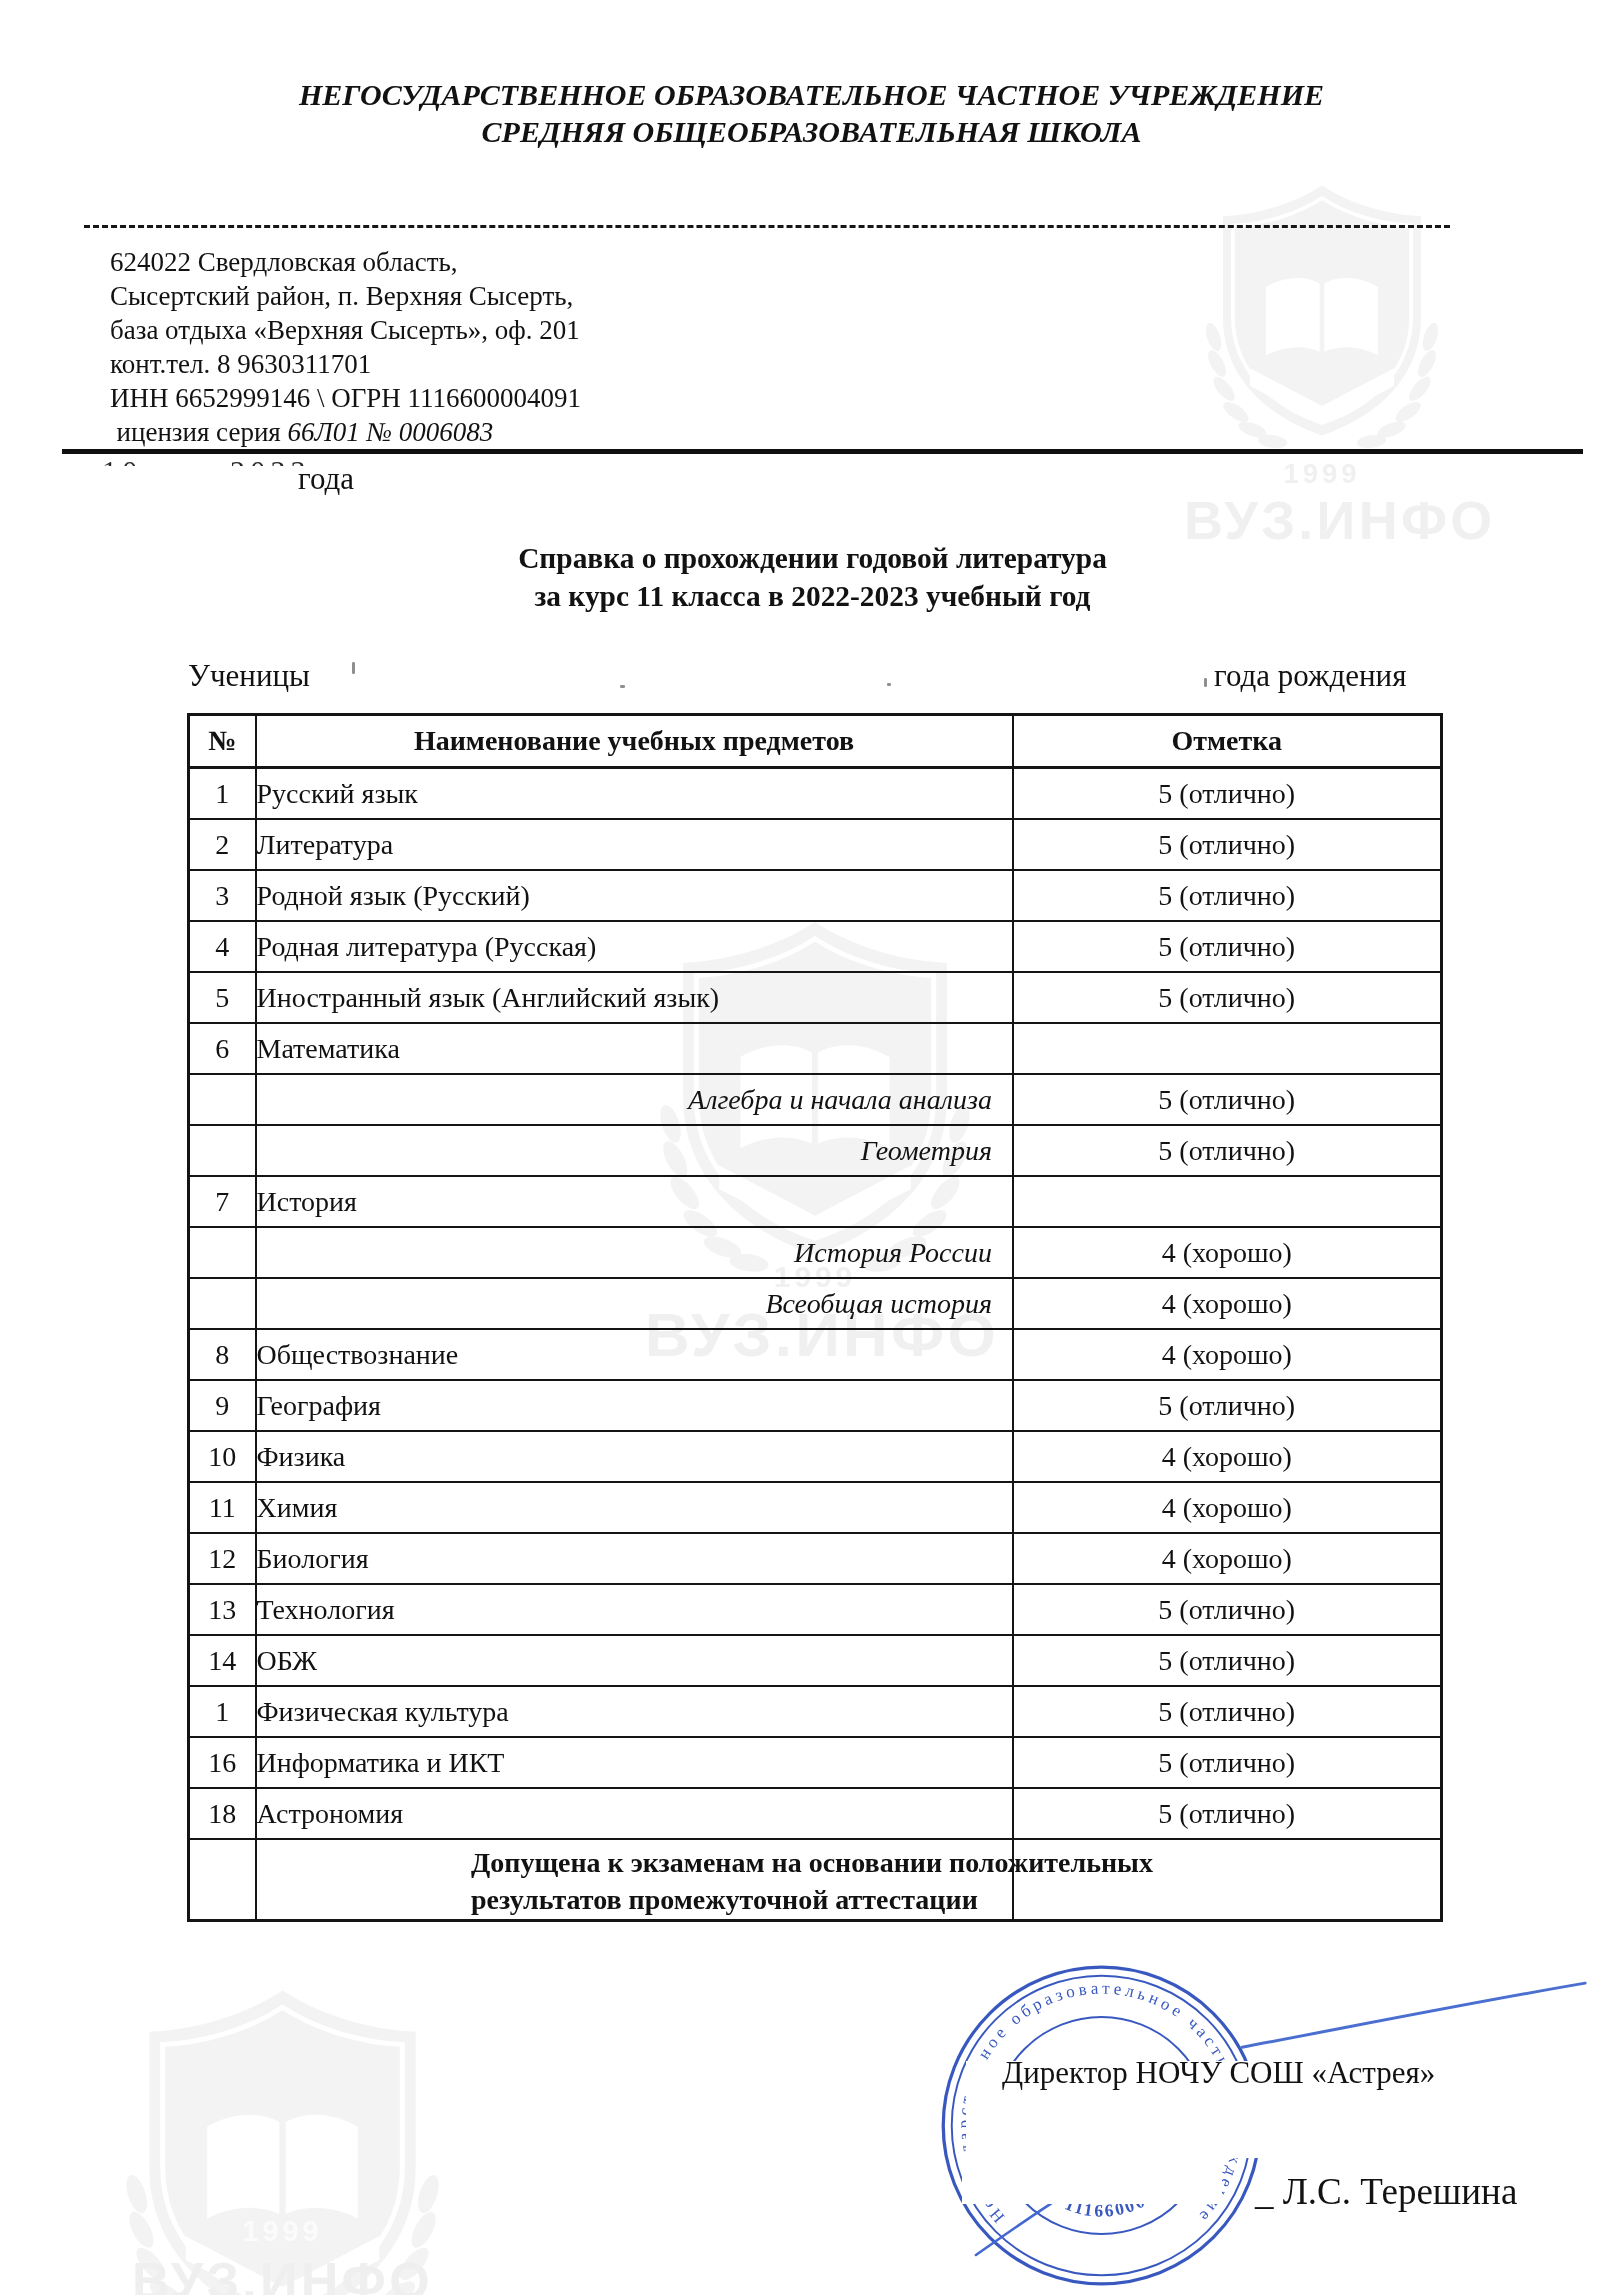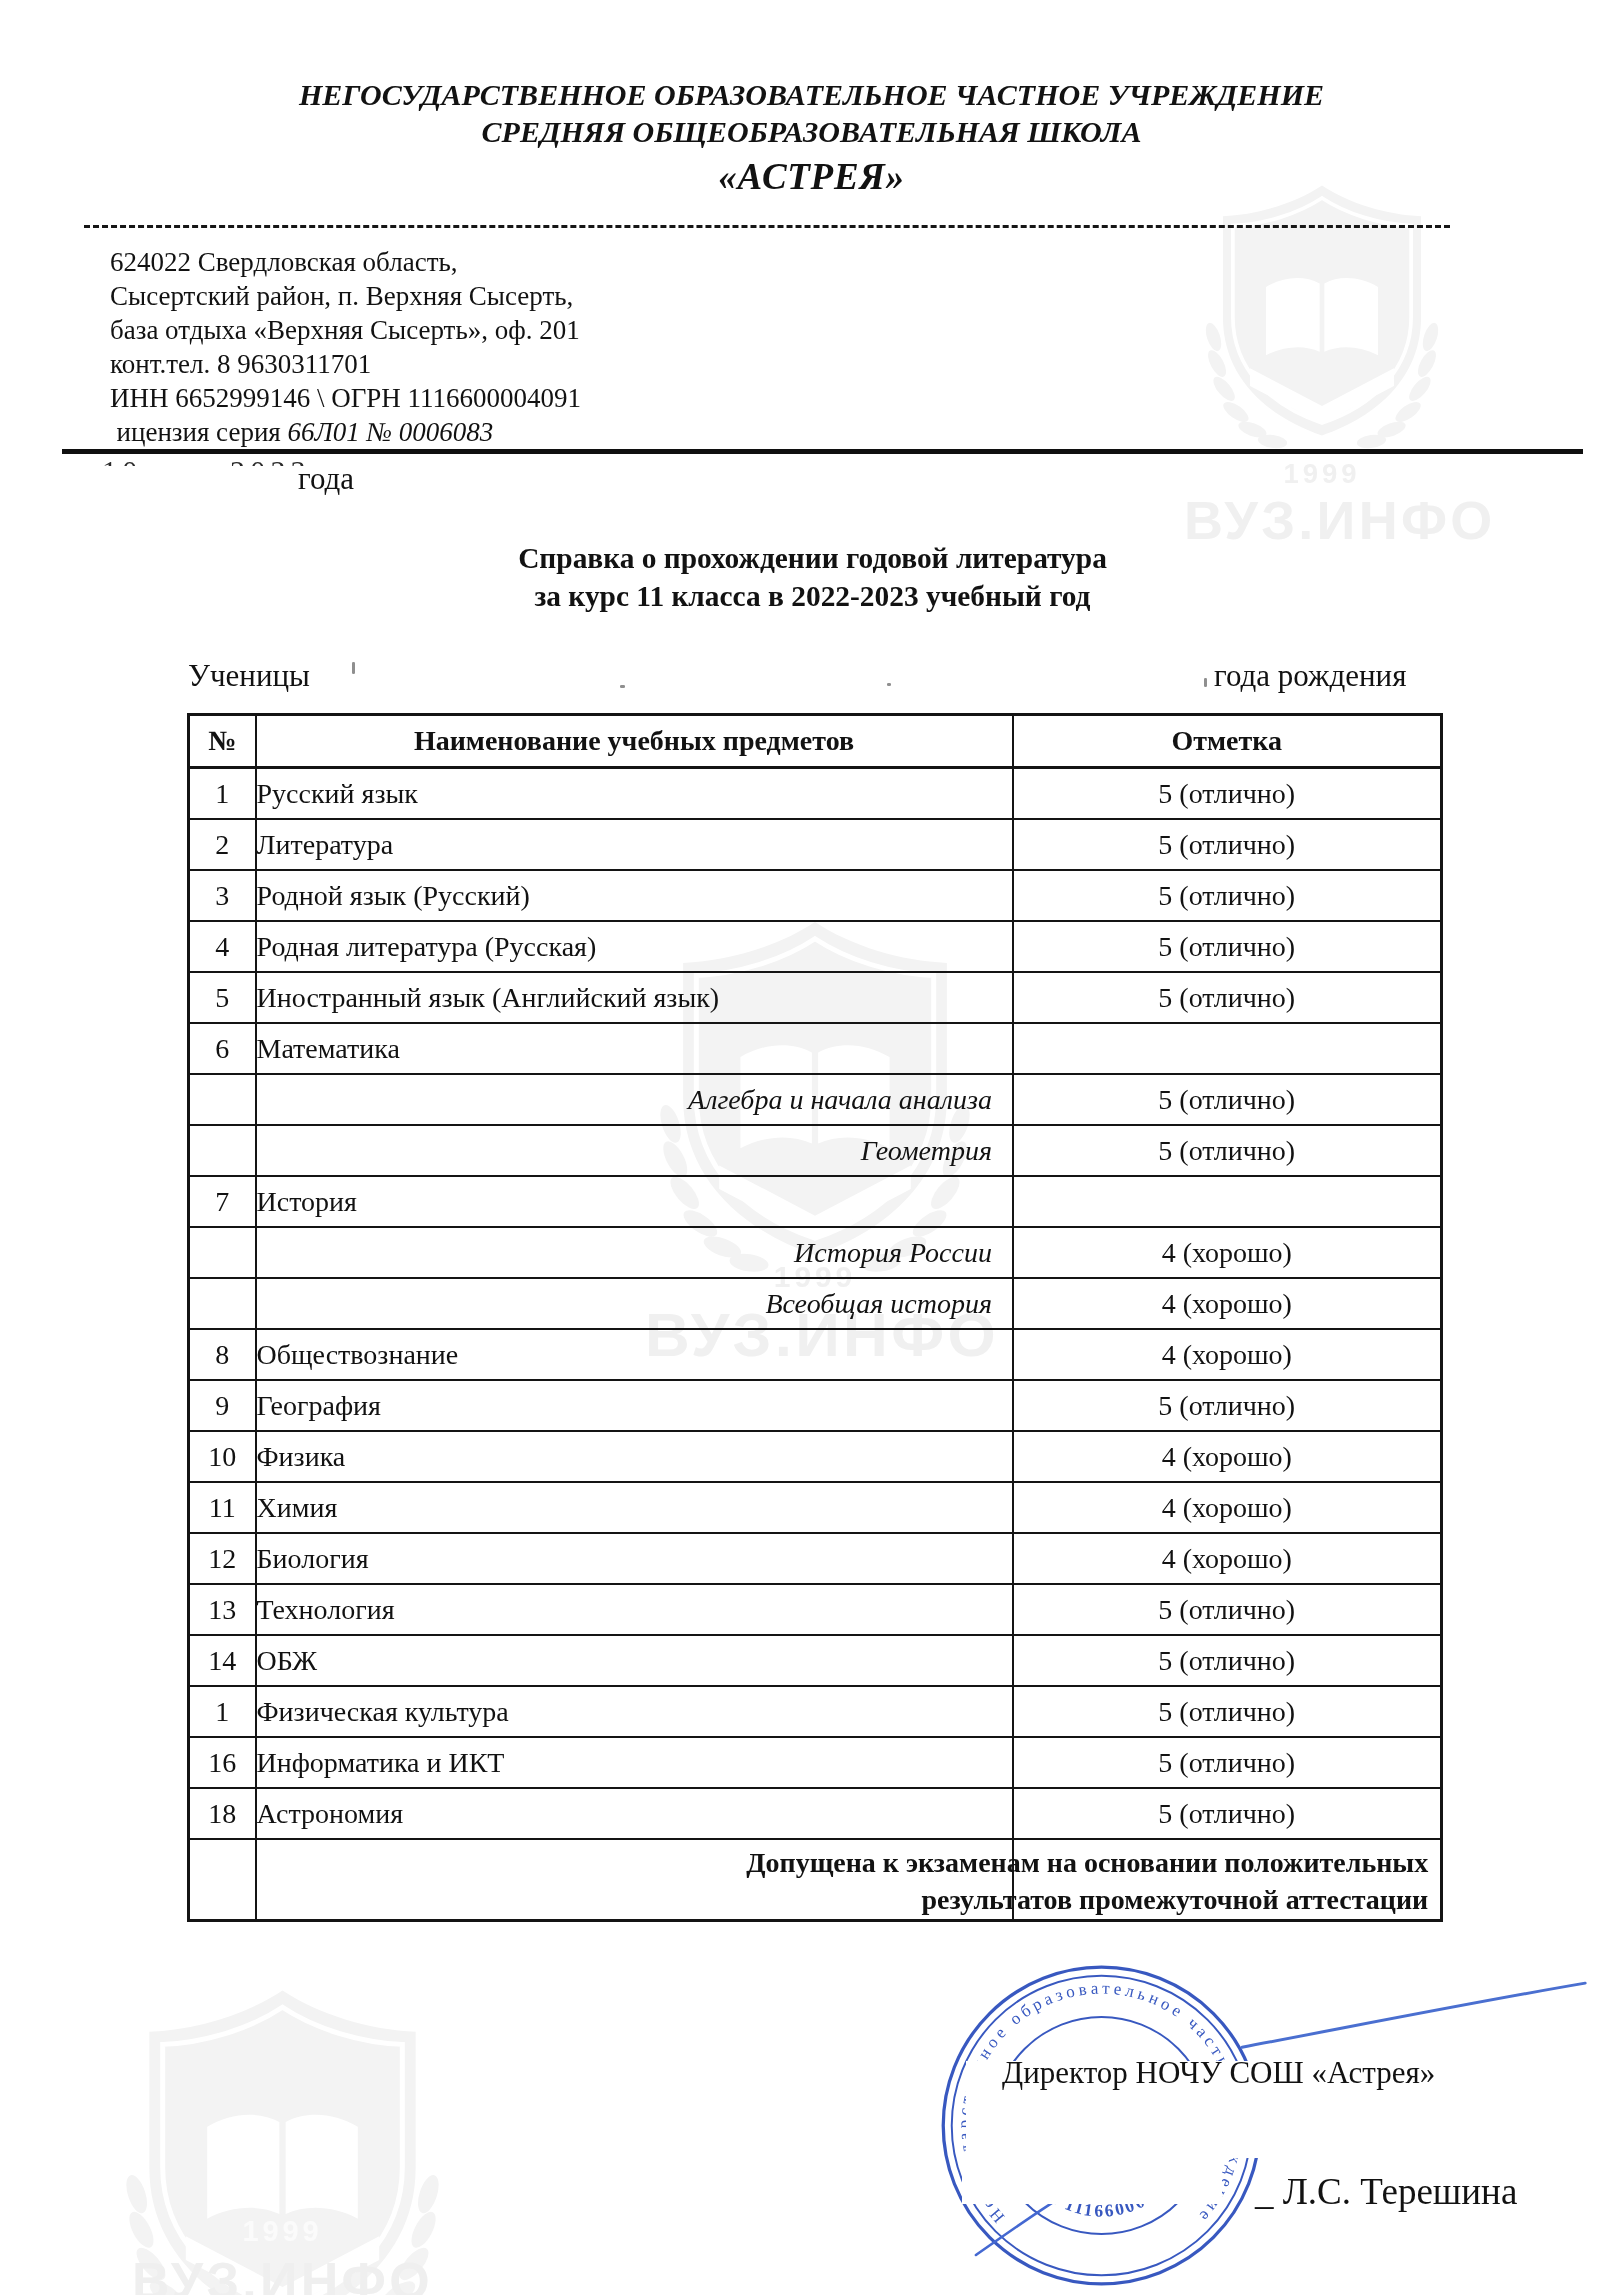--- a/index.html
+++ b/index.html
@@ -40,21 +40,21 @@
   .marks td{border:2px solid #141414;border-top-width:2.6px;border-bottom-width:2.6px;
         padding:0;vertical-align:middle;background:transparent;}
   .marks thead td{height:50px;font-weight:bold;text-align:center;border-bottom-width:3.3px;}
   .marks tbody td{height:49px;}
   .col-num{text-align:center;}
   .col-subject{padding-left:21px;text-align:left;}
   .sub-row .col-subject{text-align:right;padding-right:19.6px;font-style:italic;}
   .col-mark{text-align:center;}
   .marks tfoot td{height:79px;position:relative;}
   .vline{position:absolute;top:0;bottom:0;width:2px;background:#141414;z-index:1;}
-  .foot-text{position:absolute;left:281px;right:11.8px;top:3.9px;text-align:right;font-weight:bold;
+  .foot-text{position:absolute;left:281px;right:11.8px;top:3.9px;text-align:left;font-weight:bold;
         font-size:28px;line-height:37px;z-index:2;}
 
   
   .director{left:1002px;top:2055px;font-size:31px;z-index:8;}
   .sig-name{left:1255px;top:2170px;font-size:37px;z-index:8;}
 
   
   .stamp{left:938px;top:1962px;width:327px;height:327px;z-index:5;opacity:.95;}
   .whitebox{background:#ffffff;z-index:6;}
   .box1{left:966px;top:2061px;width:346px;height:97px;}
@@ -108,21 +108,20 @@
 
   <svg class="abs wm" style="left:124px;top:1968px;width:317px;height:381px" viewBox="0 0 400 480">
       <use href="#wm-art"></use>
     </svg>
   <div class="wm-text wm-year" style="left:124px;top:2215px;width:317px;font-size:29px;color:#fbfbfb">1999</div>
   <div class="wm-text wm-brand" style="left:124px;top:2251px;width:317px;font-size:52px;color:#efefef">ВУЗ.ИНФО</div>
 
   <div class="abs org">
     <div class="org-line">НЕГОСУДАРСТВЕННОЕ ОБРАЗОВАТЕЛЬНОЕ ЧАСТНОЕ УЧРЕЖДЕНИЕ</div>
     <div class="org-line">СРЕДНЯЯ ОБЩЕОБРАЗОВАТЕЛЬНАЯ ШКОЛА</div>
-    <div class="org-name">«АСТРЕЯ»</div>
   </div>
 
   <div class="abs dashes"></div>
 
   <div class="abs addr">
     <div>624022 Свердловская область,</div>
     <div>Сысертский район, п. Верхняя Сысерть,</div>
     <div>база отдыха «Верхняя Сысерть», оф. 201</div>
     <div>конт.тел. 8 9630311701</div>
     <div>ИНН 6652999146 \ ОГРН 1116600004091</div>

